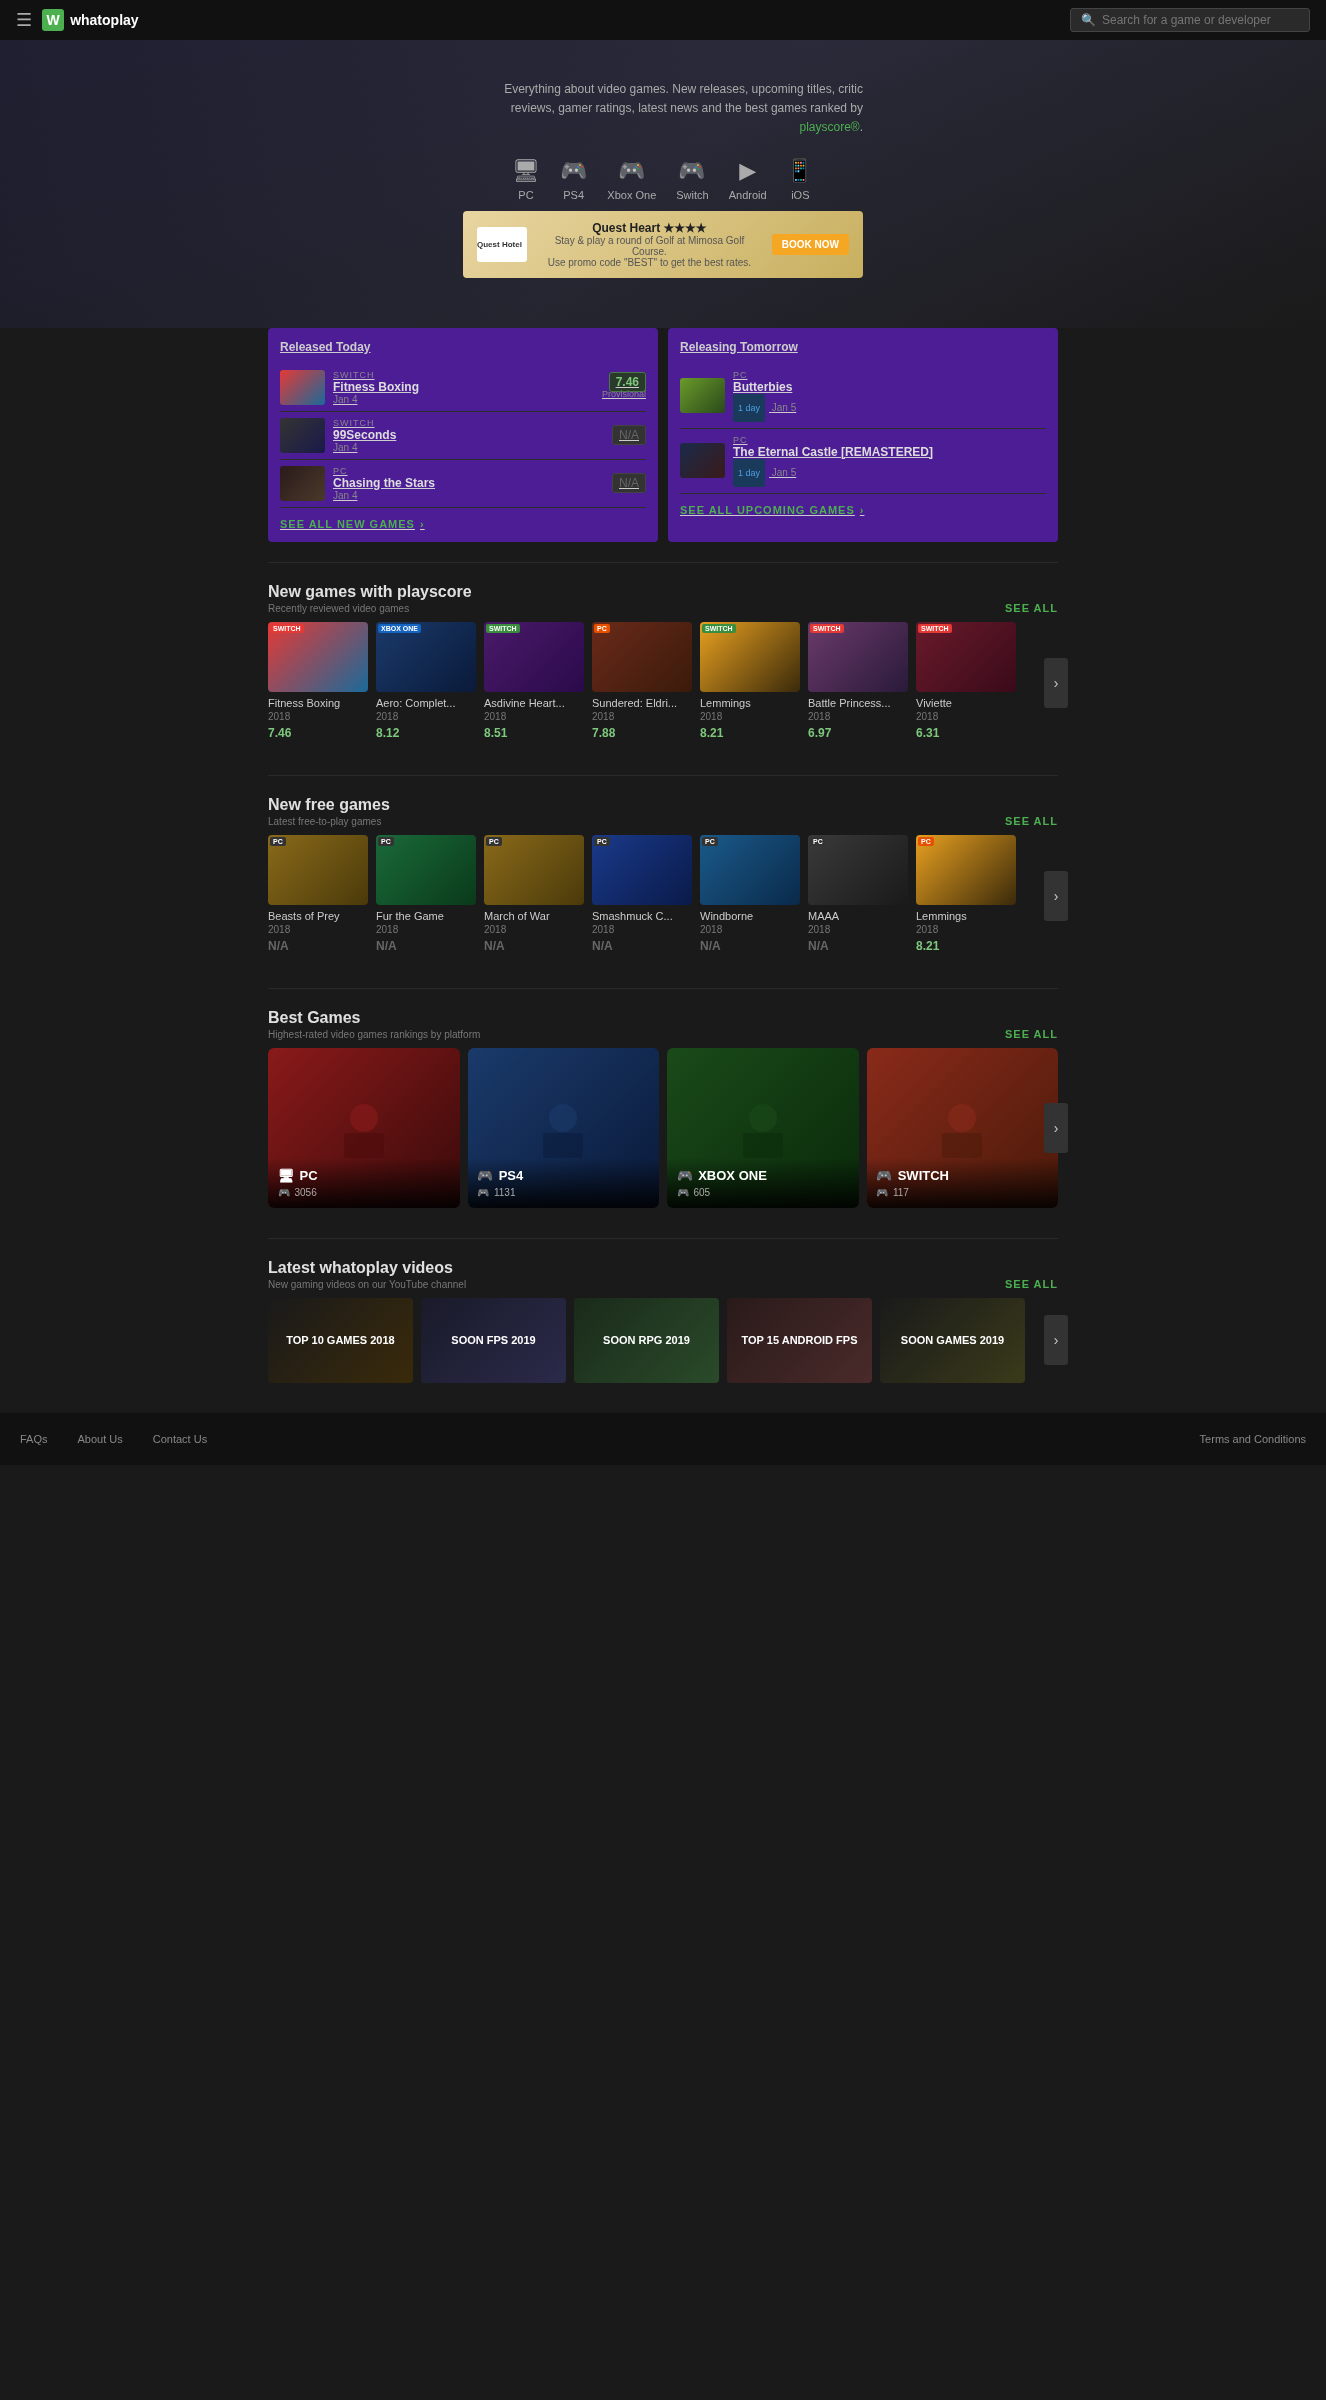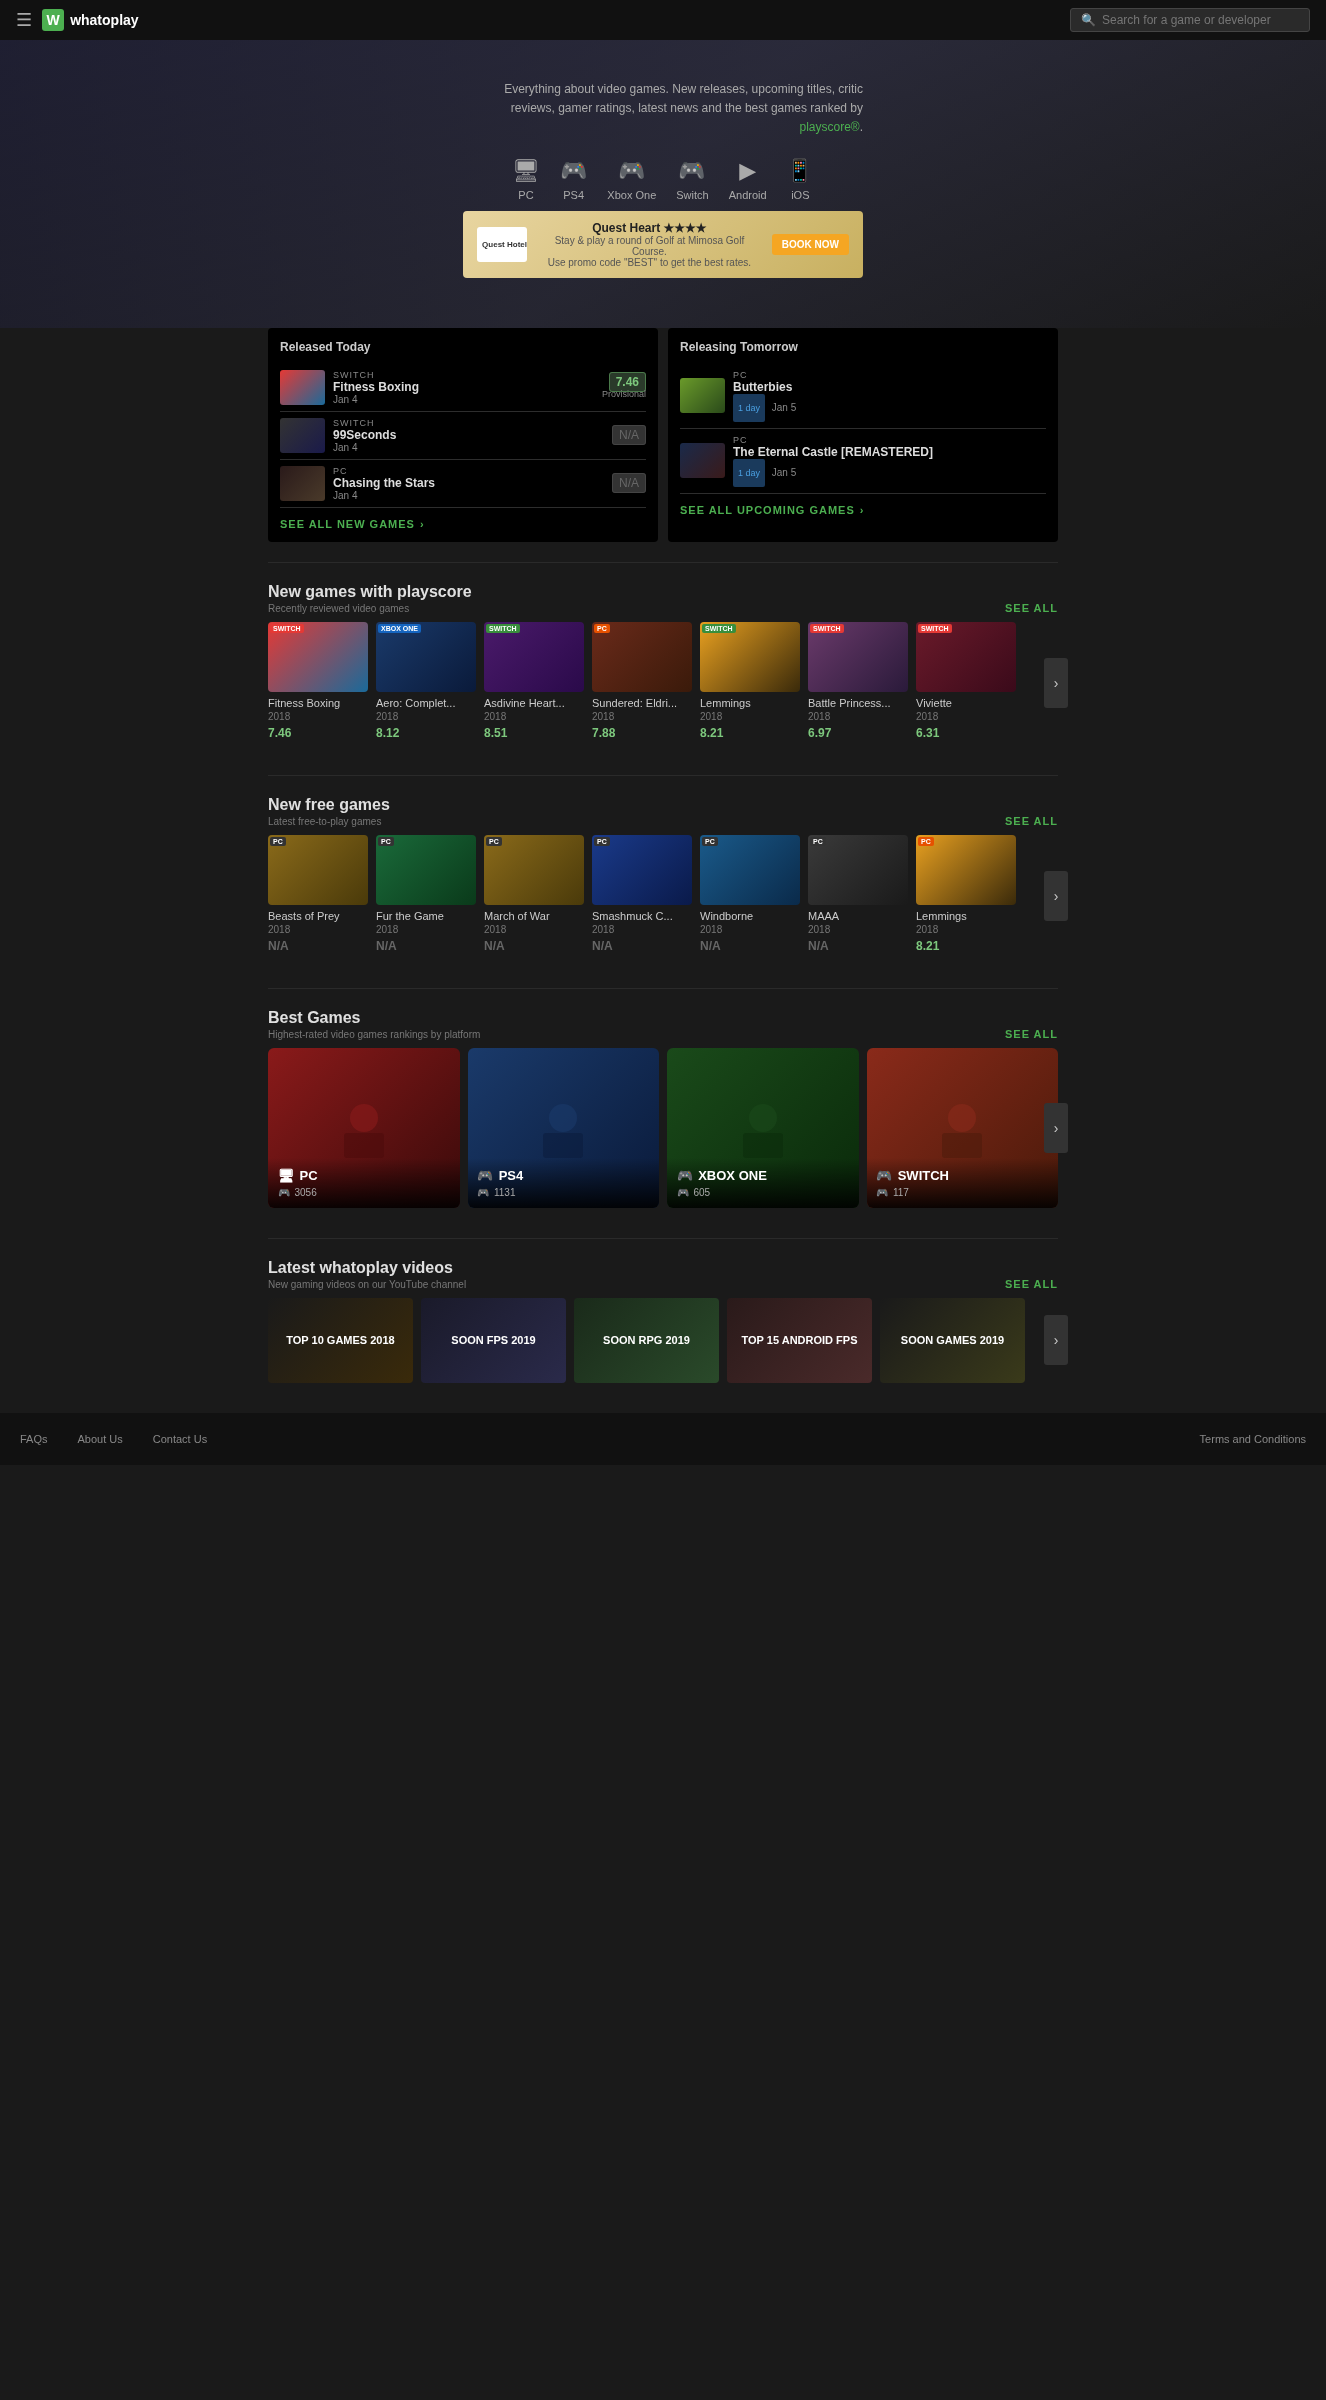--- a/index.html
+++ b/index.html
@@ -164,40 +164,41 @@
       font-weight: bold;
       cursor: pointer;
     }
     .ad-banner-logo {
       width: 50px;
       height: 35px;
       background: #fff;
       border-radius: 3px;
       display: flex;
       align-items: center;
-      justify-content: flex-end;
+      justify-content: flex-start;
       font-size: 8px;
       color: #333;
       font-weight: bold;
     }
 
     
     .main { max-width: 810px; margin: 0 auto; padding: 0 10px; }
 
     
     .releases-grid {
       display: grid;
       grid-template-columns: 1fr 1fr;
       gap: 10px;
       margin-bottom: 20px;
     }
     .release-panel {
-      background: #000000;
+      background: #4c1d95;
       border-radius: 4px;
       padding: 12px;
+      text-decoration: underline;
     }
     .release-panel-title {
       font-size: 12px;
       color: #ccc;
       margin-bottom: 10px;
       font-weight: bold;
     }
     .release-item {
       display: flex;
       align-items: center;

